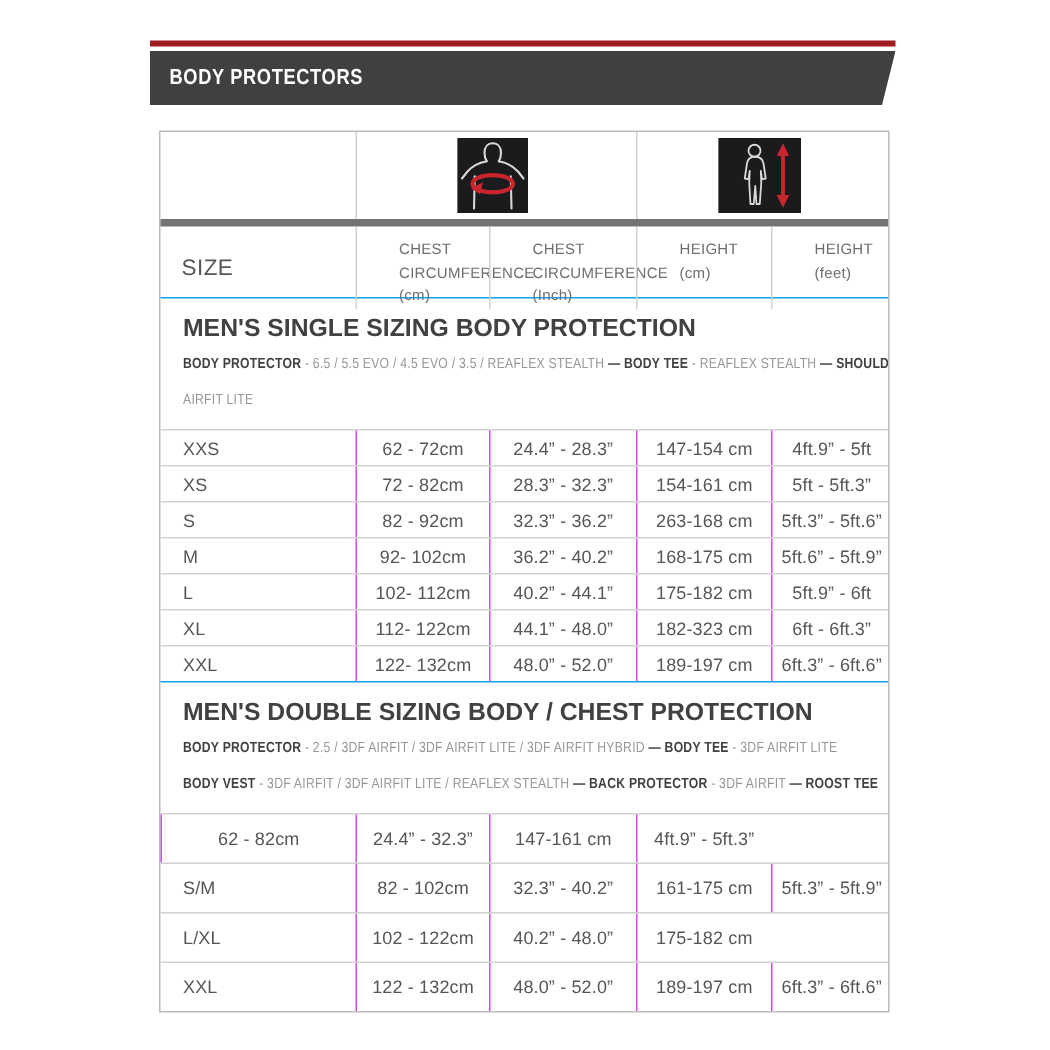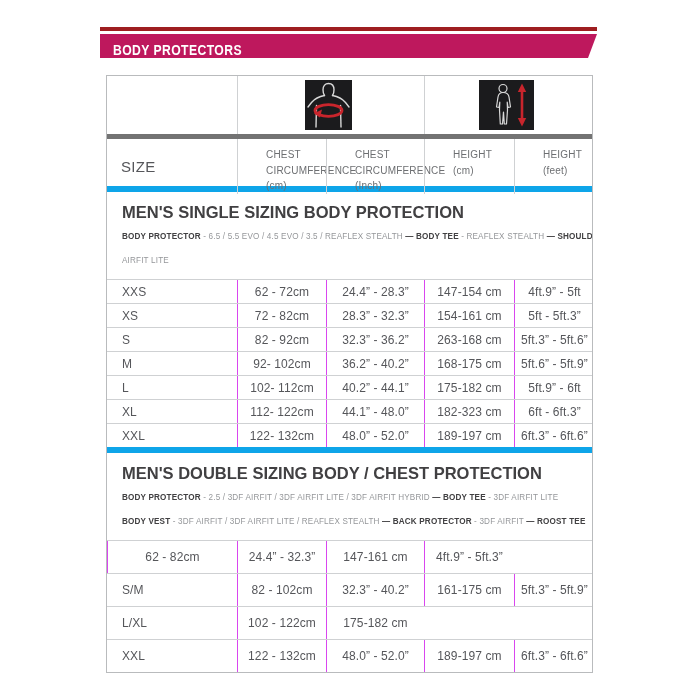--- a/index.html
+++ b/index.html
@@ -9,24 +9,24 @@
     width: 700px; height: 700px;
     background: #ffffff;
     overflow: hidden;
     font-family: "Liberation Sans", sans-serif;
   }
   .content { position: absolute; left: 100px; top: 27px; width: 497px; }
 
   
   .banner-strip { width: 497px; height: 4px; background: #9e1e20; }
   .banner {
-    margin-top: 3px; width: 497px; height: 24px;
-    background: #be185d;
+    margin-top: 3px; width: 497px; height: 36px;
+    background: #404040;
     clip-path: polygon(0 0, 100% 0, calc(100% - 9px) 100%, 0 100%);
-    display: flex; align-items: flex-end; padding-left: 13px;
+    display: flex; align-items: center; padding-left: 13px;
   }
   .banner-text {
     color: #ffffff; font-weight: bold; font-size: 14.5px;
     letter-spacing: 0.5px; white-space: nowrap;
     transform: scaleX(0.84); transform-origin: left center;
   }
 
   
   .sizing-table {
     margin: 17px 0 0 6px; width: 487px;
@@ -49,21 +49,21 @@
     font-size: 10px; color: #6d6f72; line-height: 1.55;
     padding: 8px 4px 0 28px; white-space: pre-line;
     border-left: 1px solid #cfd1d3; letter-spacing: 0.2px;
   }
   .header-row .hcell.size {
     font-size: 15px; color: #55565a; display: flex; align-items: center;
     padding: 0 0 0 14px; border-left: none; letter-spacing: 0.3px;
   }
 
   .section-title-block {
-    border-top: 6px solid #0ea5e9;
+    border-top: 1px solid #0ea5e9;
     padding: 11px 14px 10px 15px; overflow: hidden;
   }
   .section-title {
     font-size: 16.5px; font-weight: bold; color: #414042;
   }
   .section-subtitle {
     margin-top: 5px; font-size: 9.8px; color: #95979a;
     line-height: 1.9; white-space: nowrap;
     transform: scaleX(0.83); transform-origin: left center;
     letter-spacing: 0.2px;
@@ -223,20 +223,21 @@
             <div class="cell c-size">S/M</div>
             <div class="cell">82 - 102cm</div>
             <div class="cell">32.3” - 40.2”</div>
             <div class="cell">161-175 cm</div>
             <div class="cell">5ft.3” - 5ft.9”</div>
           </div>
 
           <div class="row grid">
             <div class="cell c-size">L/XL</div>
             <div class="cell">102 - 122cm</div>
+            <div class="cell">40.2” - 48.0”</div>
             <div class="cell">175-182 cm</div>
           </div>
 
           <div class="row grid">
             <div class="cell c-size">XXL</div>
             <div class="cell">122 - 132cm</div>
             <div class="cell">48.0” - 52.0”</div>
             <div class="cell">189-197 cm</div>
             <div class="cell">6ft.3” - 6ft.6”</div>
           </div>

